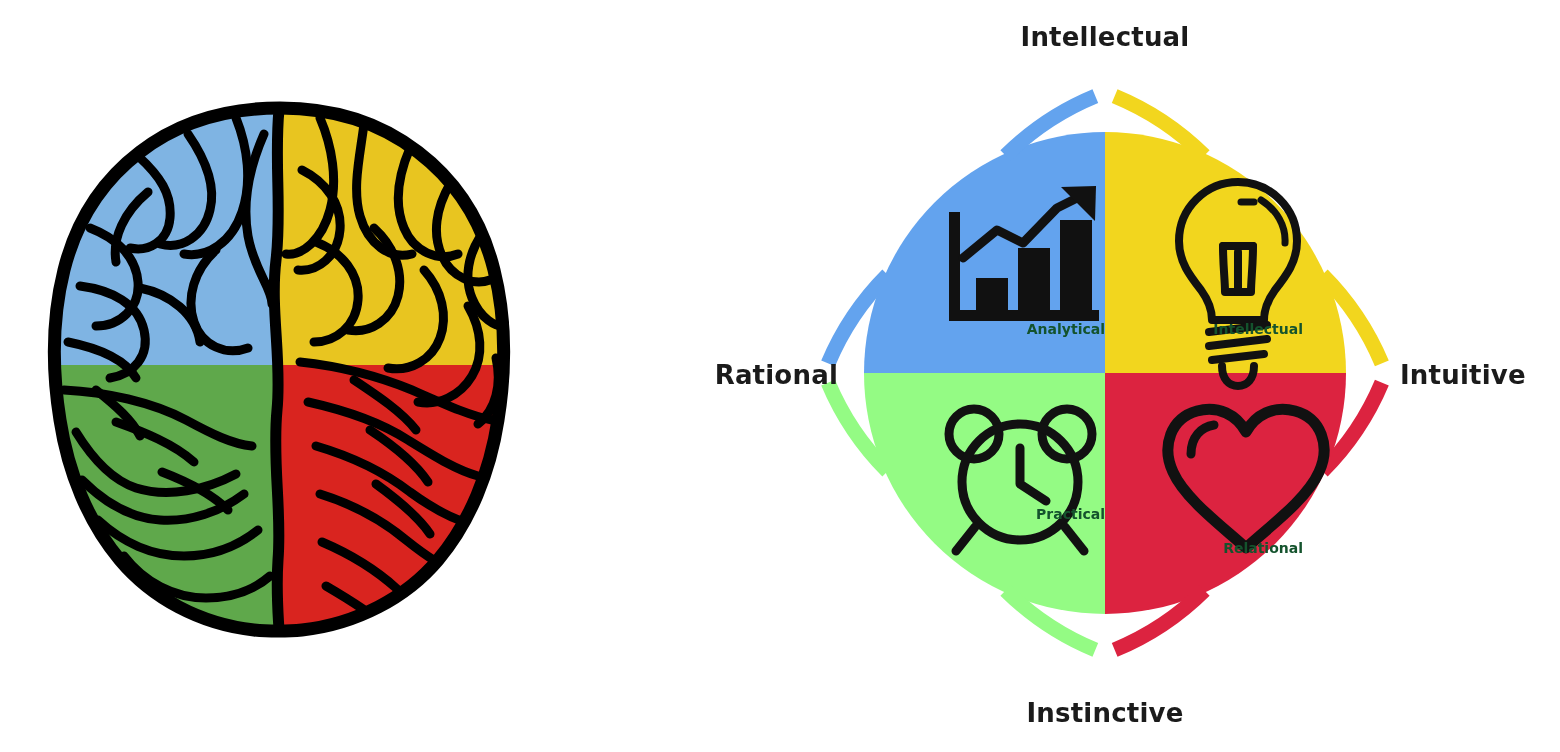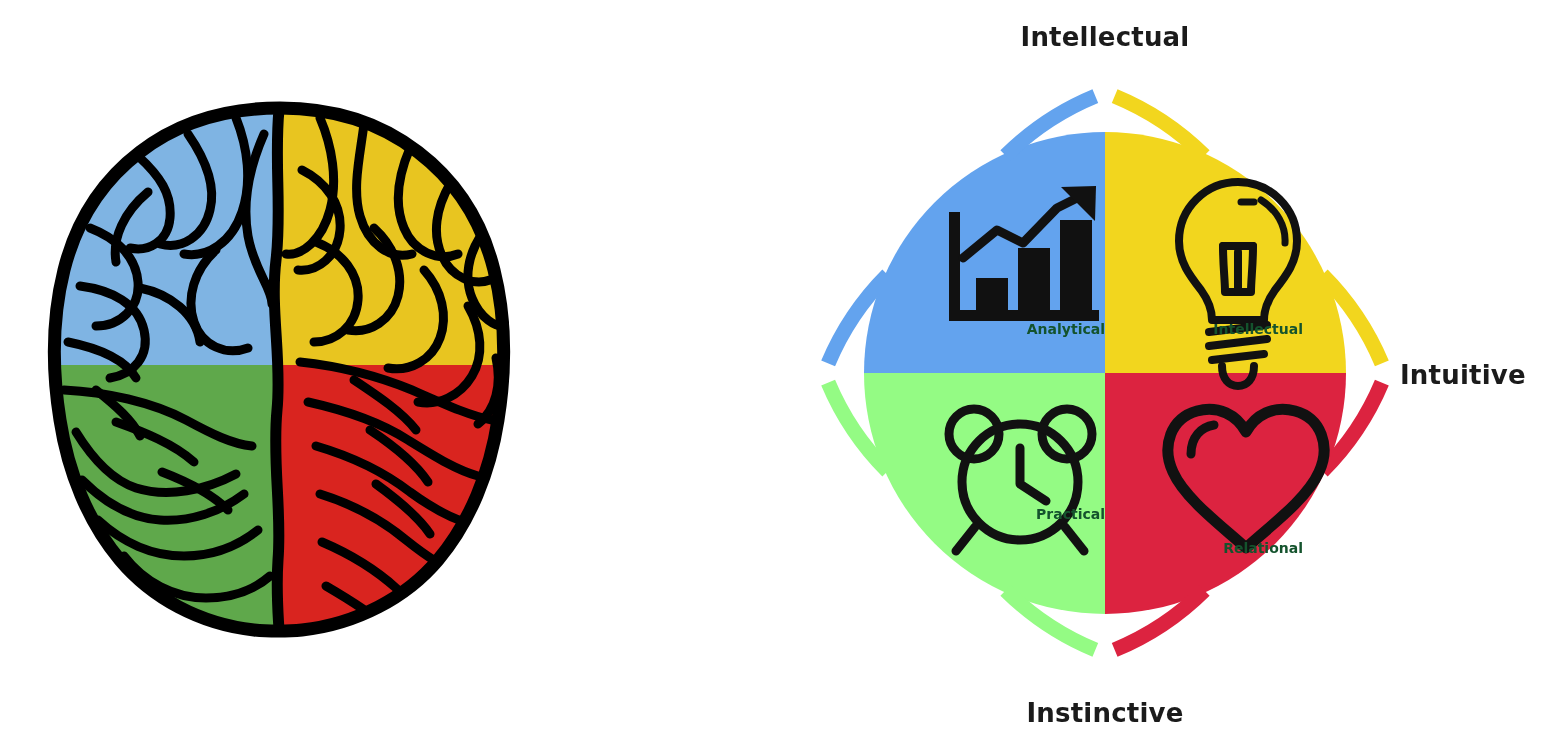--- a/index.html
+++ b/index.html
@@ -299,20 +299,21 @@
                  C158 12 168 40 156 66
                  C144 93 106 121 83 142 Z"></path>
 
         <path d="M28 48 C28 31 38 21 51 19" stroke-width="9"></path>
       </g>
     </svg>
 
     <div class="axis-label" id="label-intellectual">Intellectual</div>
     <div class="axis-label" id="label-intuitive">Intuitive</div>
     <div class="axis-label" id="label-instinctive">Instinctive</div>
+    <div class="axis-label" id="label-rational">Rational</div>
 
     <div class="quad-label" id="label-analytical">Analytical</div>
     <div class="quad-label" id="label-experimental">Intellectual</div>
     <div class="quad-label" id="label-practical">Practical</div>
     <div class="quad-label" id="label-relational">Relational</div>
   </div>
 
 </div>
 
 </body></html>

